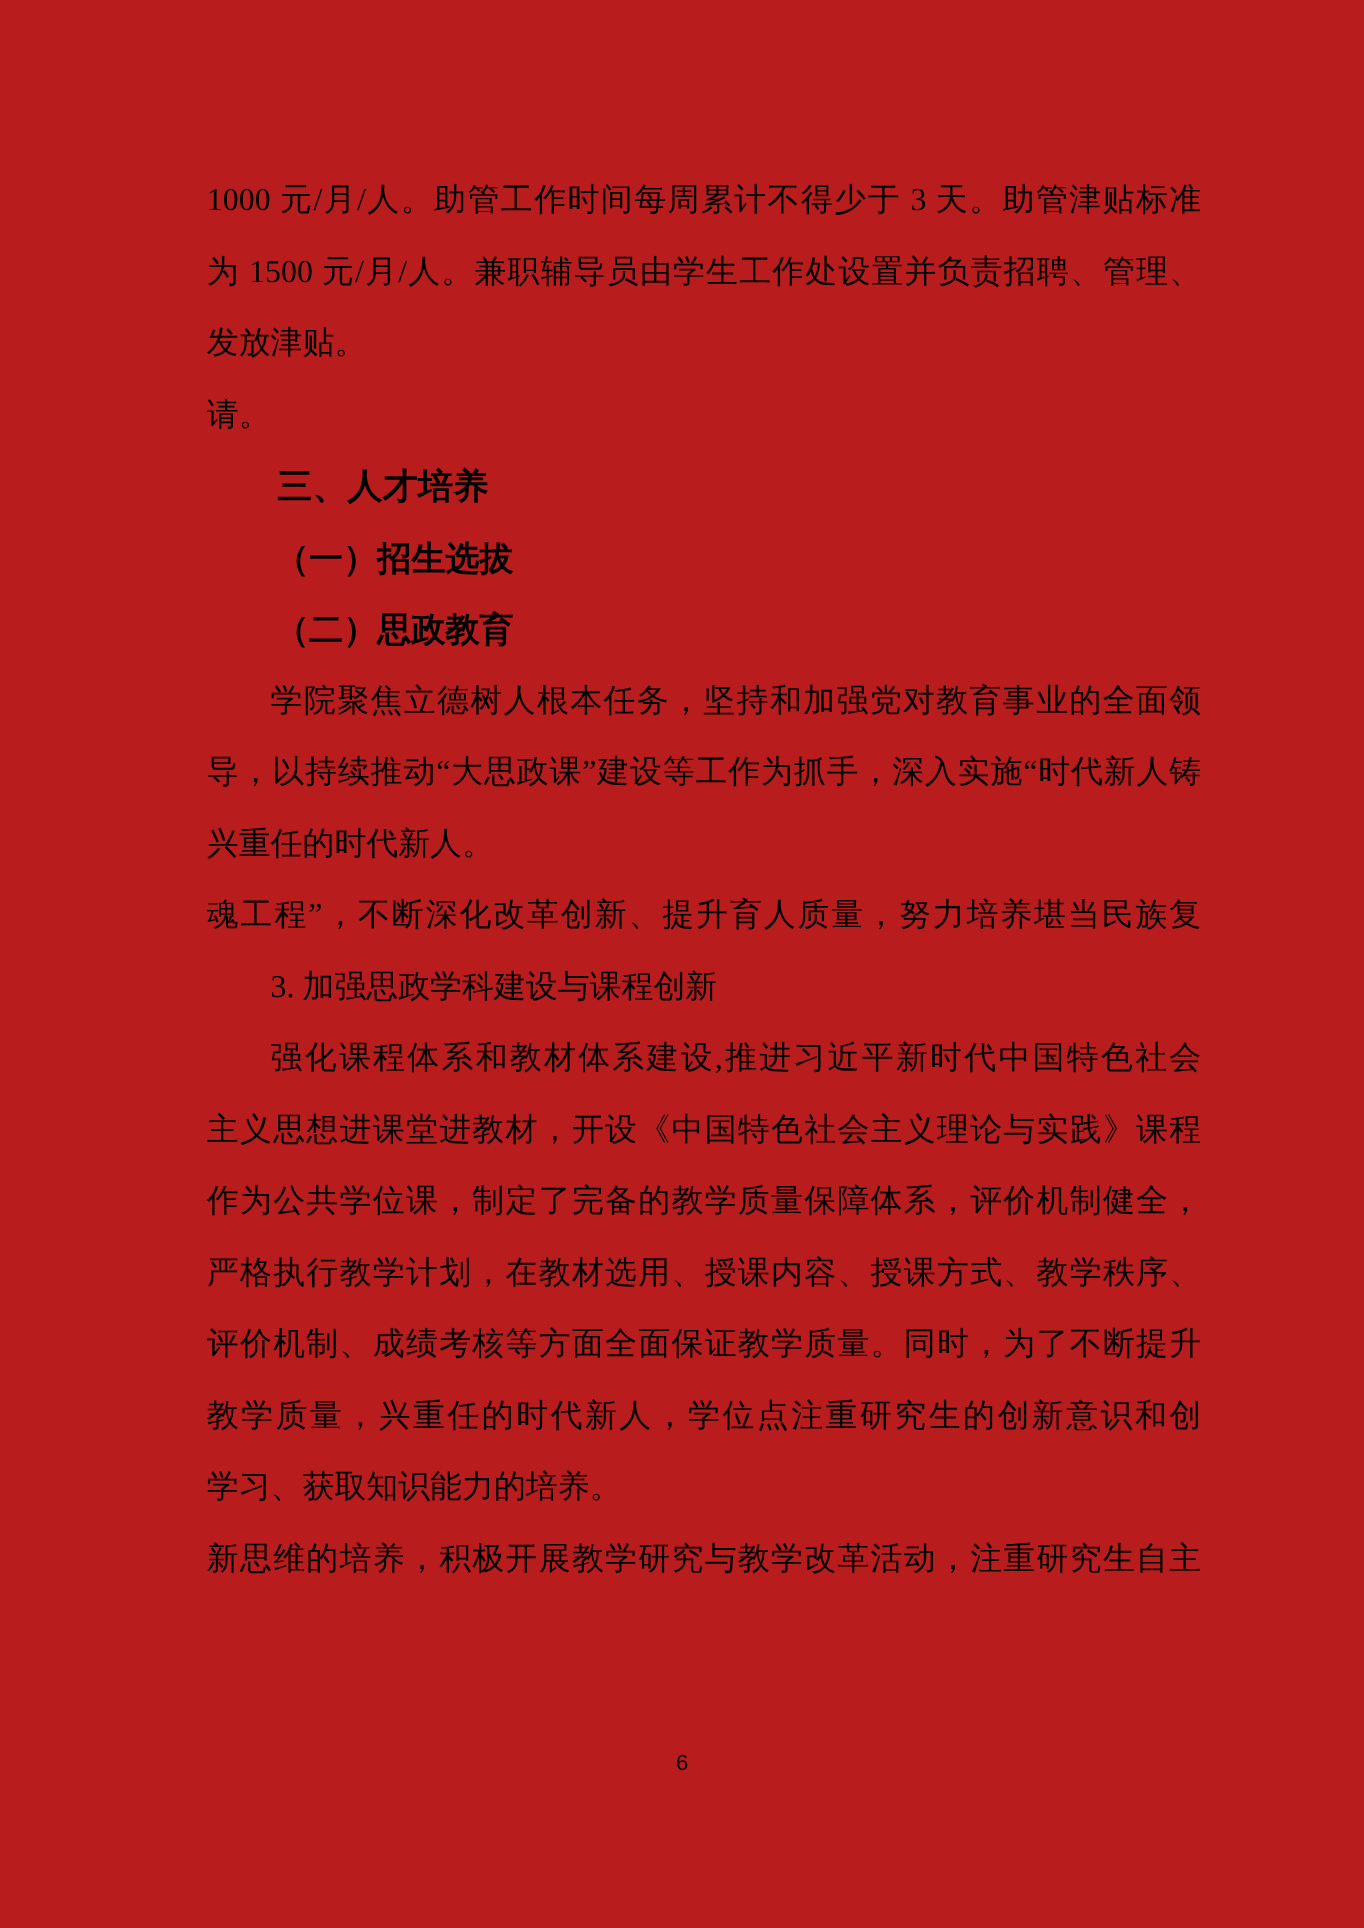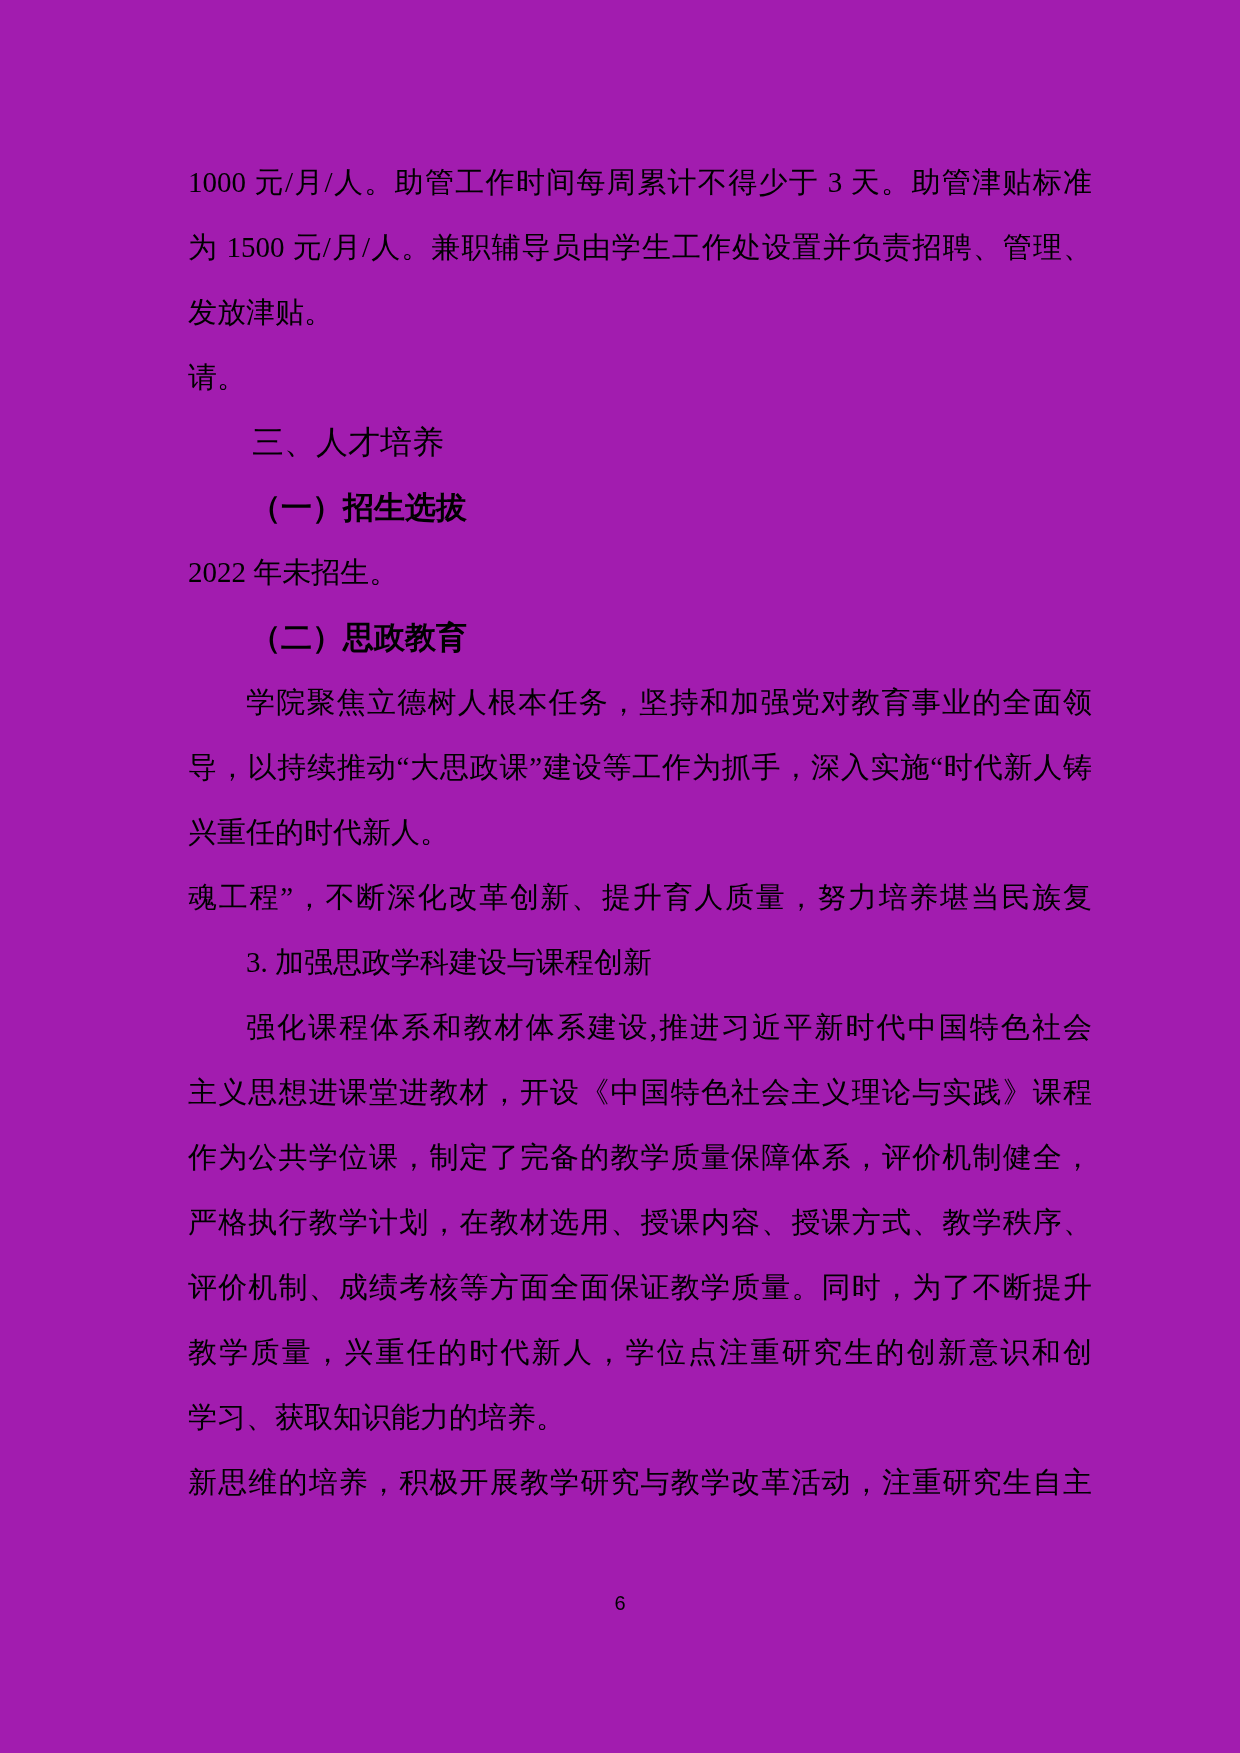--- a/index.html
+++ b/index.html
@@ -4,21 +4,21 @@
 <style>
   html, body {
     margin: 0;
     padding: 0;
     background: #ffffff;
   }
   .page {
     position: relative;
     width: 1240px;
     height: 1753px;
-    background: #a21caf;
+    background: #b91c1c;
     color: #000000;
     font-family: "Liberation Serif", "DejaVu Serif", serif;
     overflow: hidden;
   }
   .doc-body {
     position: absolute;
     left: 188px;
     top: 150px;
     width: 904px;
   }
@@ -34,21 +34,21 @@
   .line.just {
     text-align: justify;
     text-align-last: justify;
     text-justify: inter-character;
   }
   
   .line.indent { text-indent: 2em; }
   
   .block.h1 .line {
     font-family: "Liberation Sans", "DejaVu Sans", sans-serif;
-    font-weight: normal;
+    font-weight: bold;
     font-size: 32px;
   }
   .block.h2 .line {
     font-family: "Liberation Sans", "DejaVu Sans", sans-serif;
     font-weight: bold;
     font-size: 31px;
   }
   .page-footer {
     position: absolute;
     left: 0;
@@ -72,23 +72,20 @@
       </div>
       <div class="block body">
         <div class="line">请。</div>
       </div>
       <div class="block h1">
         <div class="line indent">三、人才培养</div>
       </div>
       <div class="block h2">
         <div class="line indent">（一）招生选拔</div>
       </div>
-      <div class="block body">
-        <div class="line">2022 年未招生。</div>
-      </div>
       <div class="block h2">
         <div class="line indent">（二）思政教育</div>
       </div>
       <div class="block body">
         <div class="line indent just">学院聚焦立德树人根本任务，坚持和加强党对教育事业的全面领</div>
         <div class="line just">导，以持续推动“大思政课”建设等工作为抓手，深入实施“时代新人铸</div>
         <div class="line">兴重任的时代新人。</div>
         <div class="line just">魂工程”，不断深化改革创新、提升育人质量，努力培养堪当民族复</div>
       </div>
       <div class="block body">

